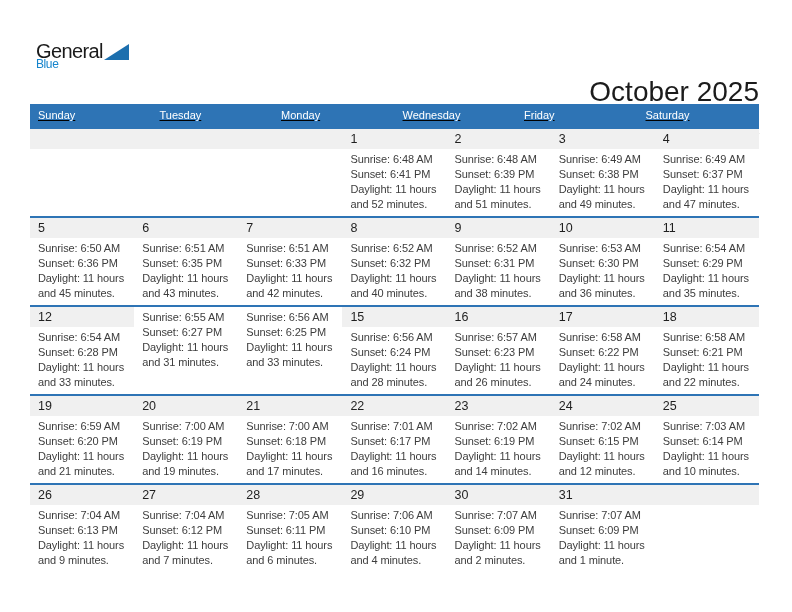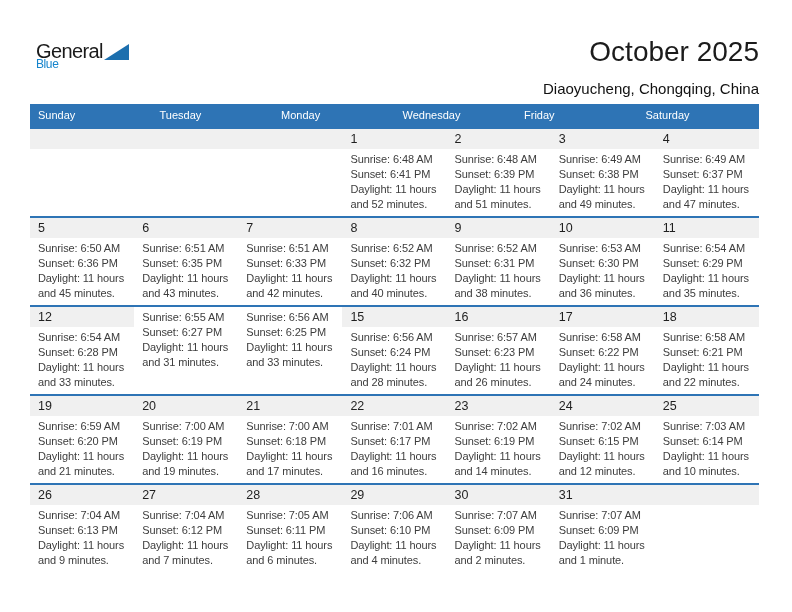--- a/index.html
+++ b/index.html
@@ -11,26 +11,26 @@
   .logo { position:absolute; left:36px; top:41px; width:110px; }
   .logo-top { display:flex; align-items:flex-end; }
   .logo-general { font-size:20px; color:#1a1a1a; letter-spacing:-0.6px; line-height:1; }
   .logo-triangle { width:0; height:0; border-left:25px solid transparent;
                    border-bottom:16px solid #1c6fae; margin-left:1px; margin-bottom:1px; }
   .logo-blue { font-size:12px; color:#1584cc; letter-spacing:-0.4px; line-height:1;
                margin-top:-3px; }
 
   
   .title-block { position:absolute; top:36px; right:33px; text-align:right; }
-  .month-title { font-size:28px; color:#1b1b1b; line-height:1.15; font-weight:400; }
+  .month-title { font-size:28px; color:#1b1b1b; line-height:1.15; font-weight:400;margin-top:40px; }
   .location { font-size:15px; color:#111; margin-top:12px; }
 
   
   .calendar { position:absolute; left:30px; top:104px; width:729px; }
-  .weekday-header { display:flex; background:#2e74b5; height:23px; }
+  .weekday-header { display:flex; background:#2e74b5; height:23px;text-decoration:underline; }
   .weekday-header span { flex:1 1 0; color:#ffffff; font-size:11px; line-height:23px;
                          padding-left:8px; overflow:hidden; white-space:nowrap; }
   .week-row { display:flex; border-top:2px solid #2e74b5; height:89px; background:#fff; }
   .day-cell { flex:1 1 0; min-width:0; }
   .day-num { height:20px; background:#f0f0f0; font-size:12.5px; color:#1f1f1f;
              line-height:20px; padding-left:8px; }
   .details { padding:3px 2px 0 8px; }
   .details .line { font-size:11px; line-height:15px; color:#3d3d3d;
                    white-space:nowrap; letter-spacing:-0.1px; }
 </style>

